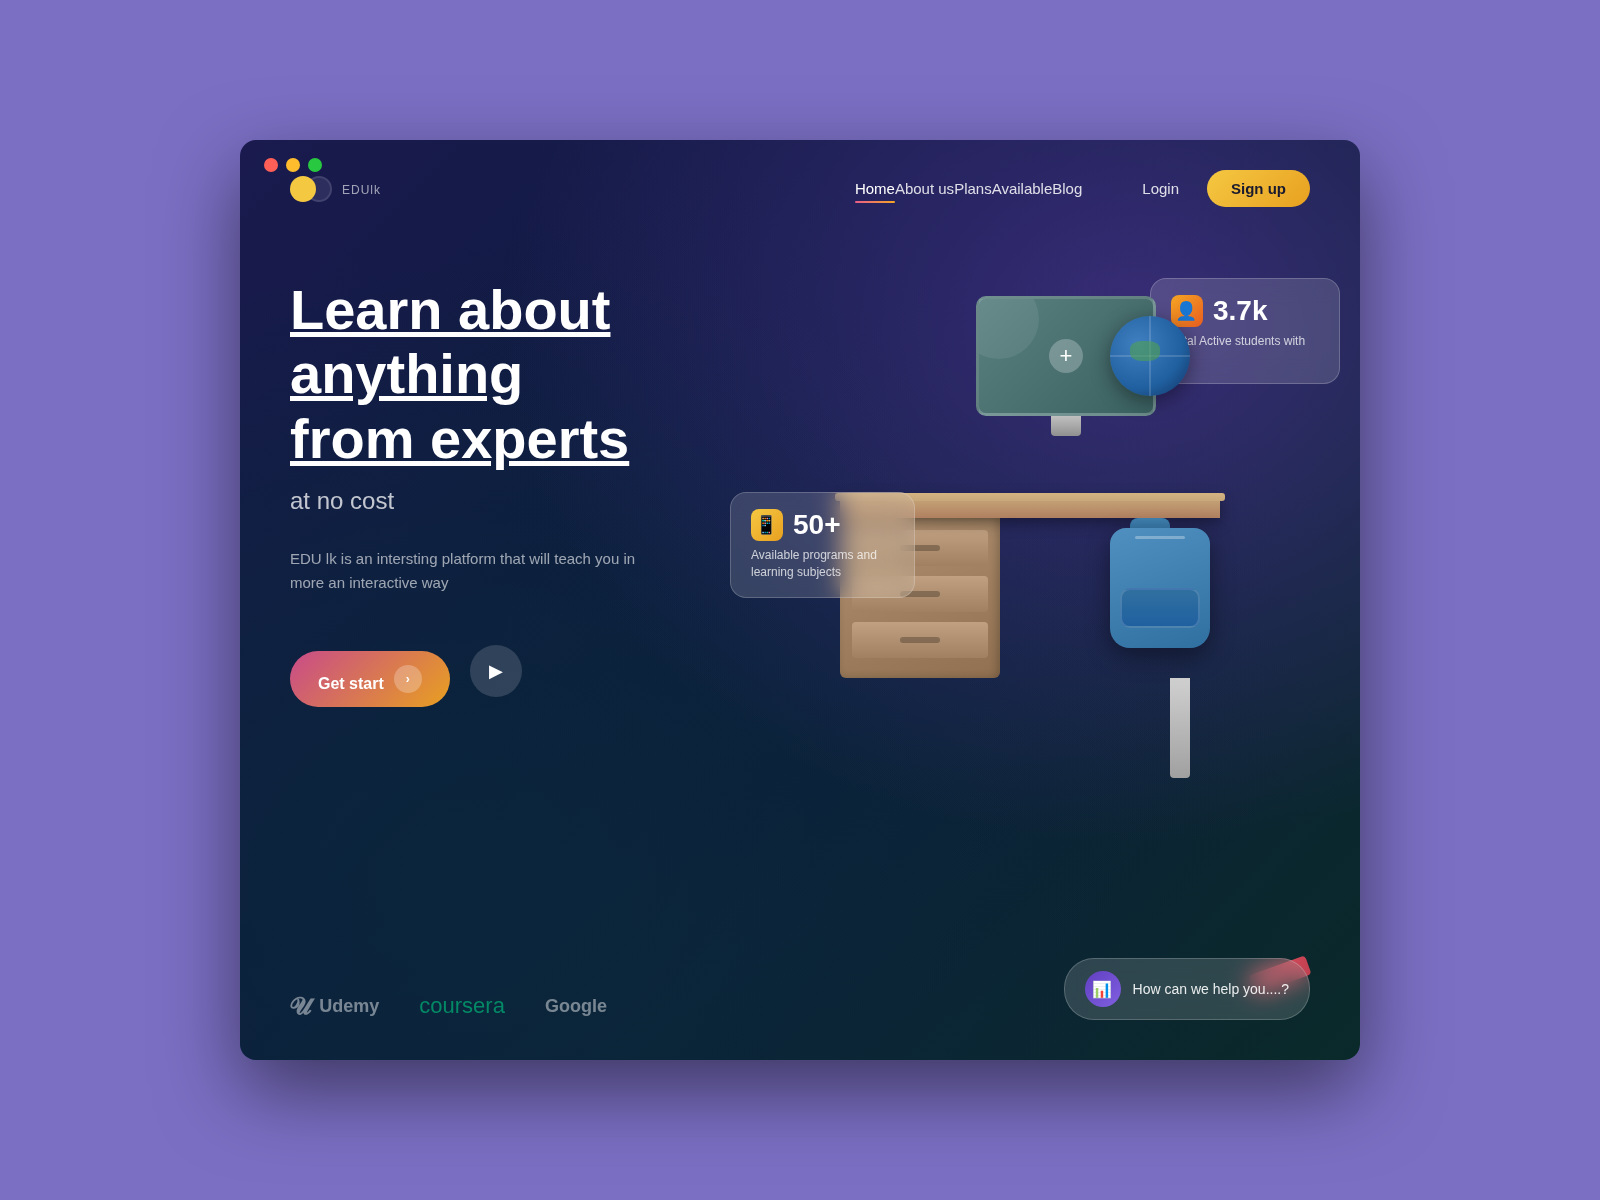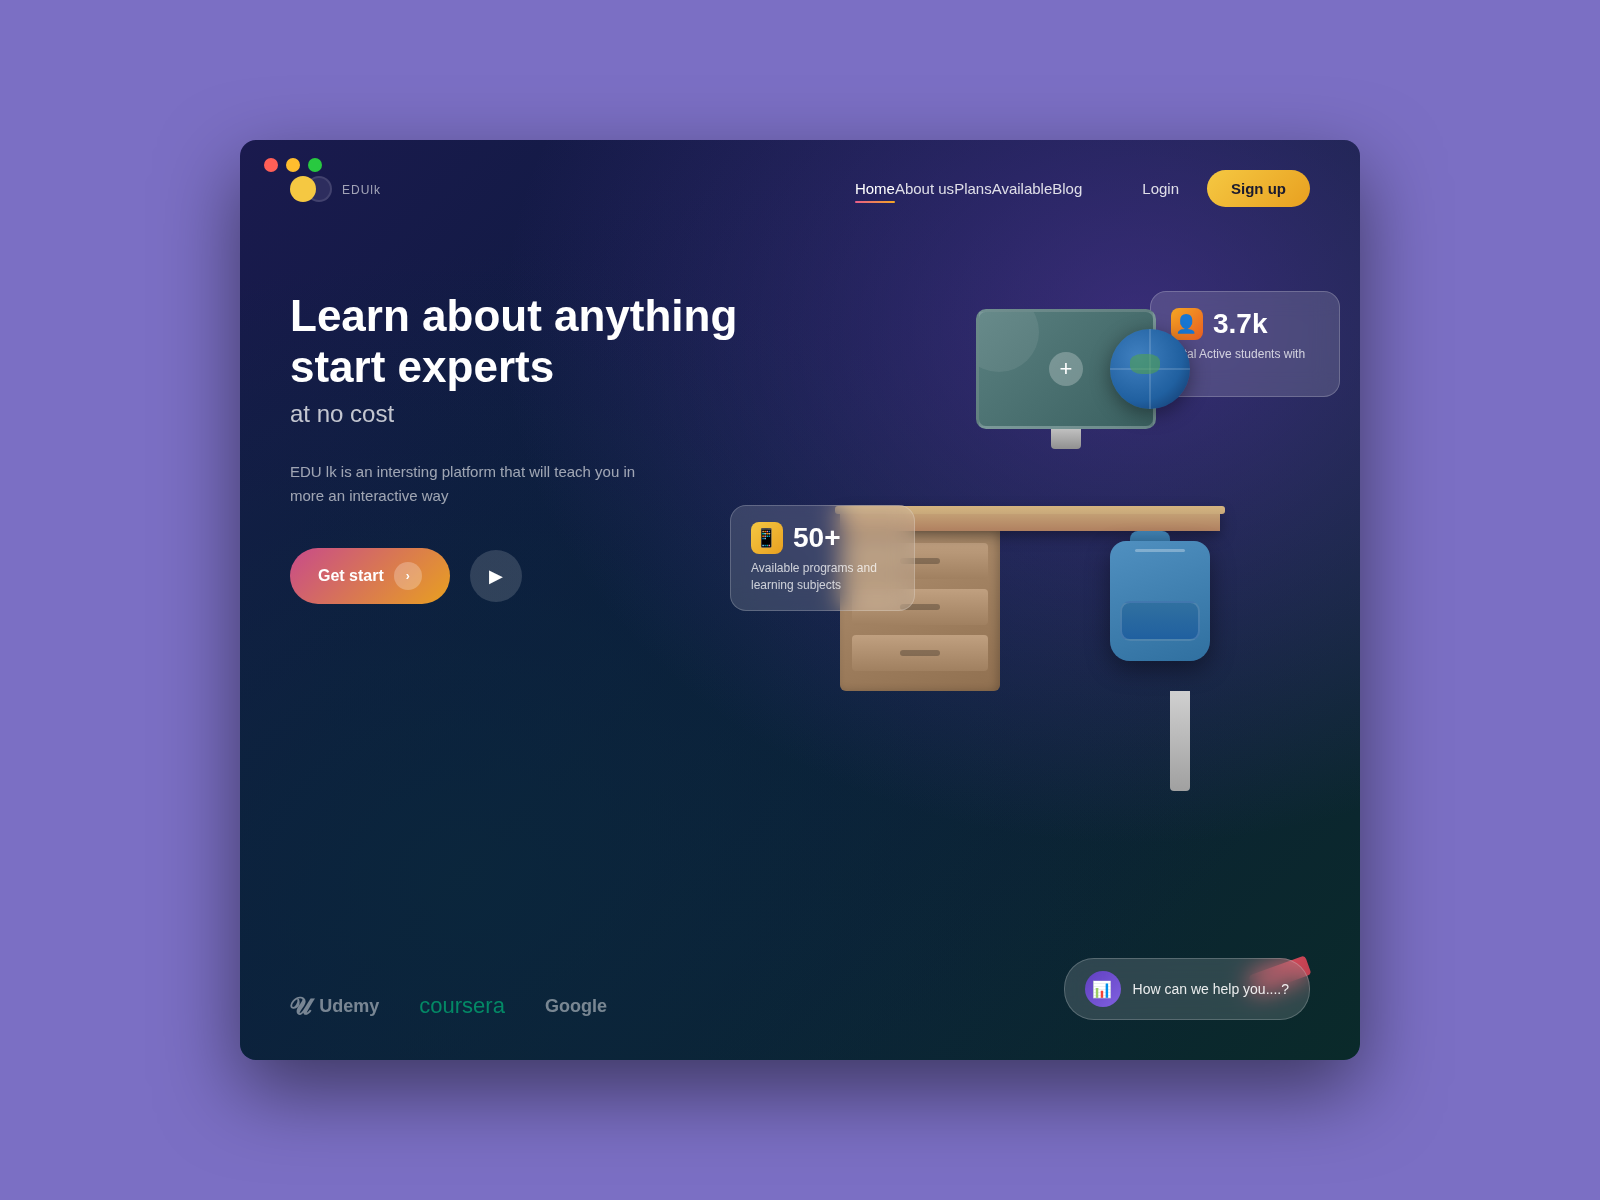--- a/index.html
+++ b/index.html
@@ -51,21 +51,21 @@
         radial-gradient(ellipse at 50% 50%, rgba(10, 30, 60, 0.3) 0%, transparent 70%);
       pointer-events: none;
     }
 
     
     .navbar {
       position: relative;
       z-index: 5;
       display: flex;
       align-items: center;
-      padding: 24px 50px;
+      padding: 11px 50px;
       padding-top: 30px;
     }
 
     .logo {
       display: flex;
       align-items: center;
       gap: 8px;
       margin-right: auto;
     }
 
@@ -174,25 +174,26 @@
       justify-content: space-between;
       align-items: flex-start;
     }
 
     .hero-left {
       max-width: 480px;
       padding-top: 20px;
     }
 
     .hero-title {
-      font-size: 44px;
+      font-size: 56px;
       font-weight: 800;
       color: white;
       line-height: 1.15;
-      margin-bottom: 8px;
+      margin-bottom: 16px;
+      text-decoration: underline;
     }
 
     .hero-subtitle {
       font-size: 24px;
       font-weight: 400;
       color: rgba(255,255,255,0.75);
       margin-bottom: 32px;
     }
 
     .hero-description {
@@ -212,22 +213,23 @@
     .btn-get-start {
       background: linear-gradient(135deg, #c84b8a, #e8a020);
       color: white;
       font-size: 16px;
       font-weight: 600;
       padding: 14px 28px;
       border: none;
       border-radius: 30px;
       cursor: pointer;
       display: flex;
-      align-items: center;
+      align-items: flex-end;
       gap: 10px;
+      margin-top: 16px;
     }
 
     .btn-arrow {
       width: 28px;
       height: 28px;
       background: rgba(255,255,255,0.25);
       border-radius: 50%;
       display: flex;
       align-items: center;
       justify-content: center;
@@ -652,21 +654,21 @@
       <button class="btn-login">Login</button>
       <button class="btn-signup">Sign up</button>
     </div>
   </nav>
 
   <div class="main-content">
 
     <div class="hero-left">
       <h1 class="hero-title">
         <span>Learn about anything</span><br>
-        <span>start experts</span>
+        <span>from experts</span>
       </h1>
       <p class="hero-subtitle">at no cost</p>
       <p class="hero-description">EDU lk is an intersting platform that will teach you in more an interactive way</p>
       <div class="hero-actions">
         <button class="btn-get-start">
           <span>Get start</span>
           <span class="btn-arrow">›</span>
         </button>
         <button class="btn-play">
           <span>▶</span>

